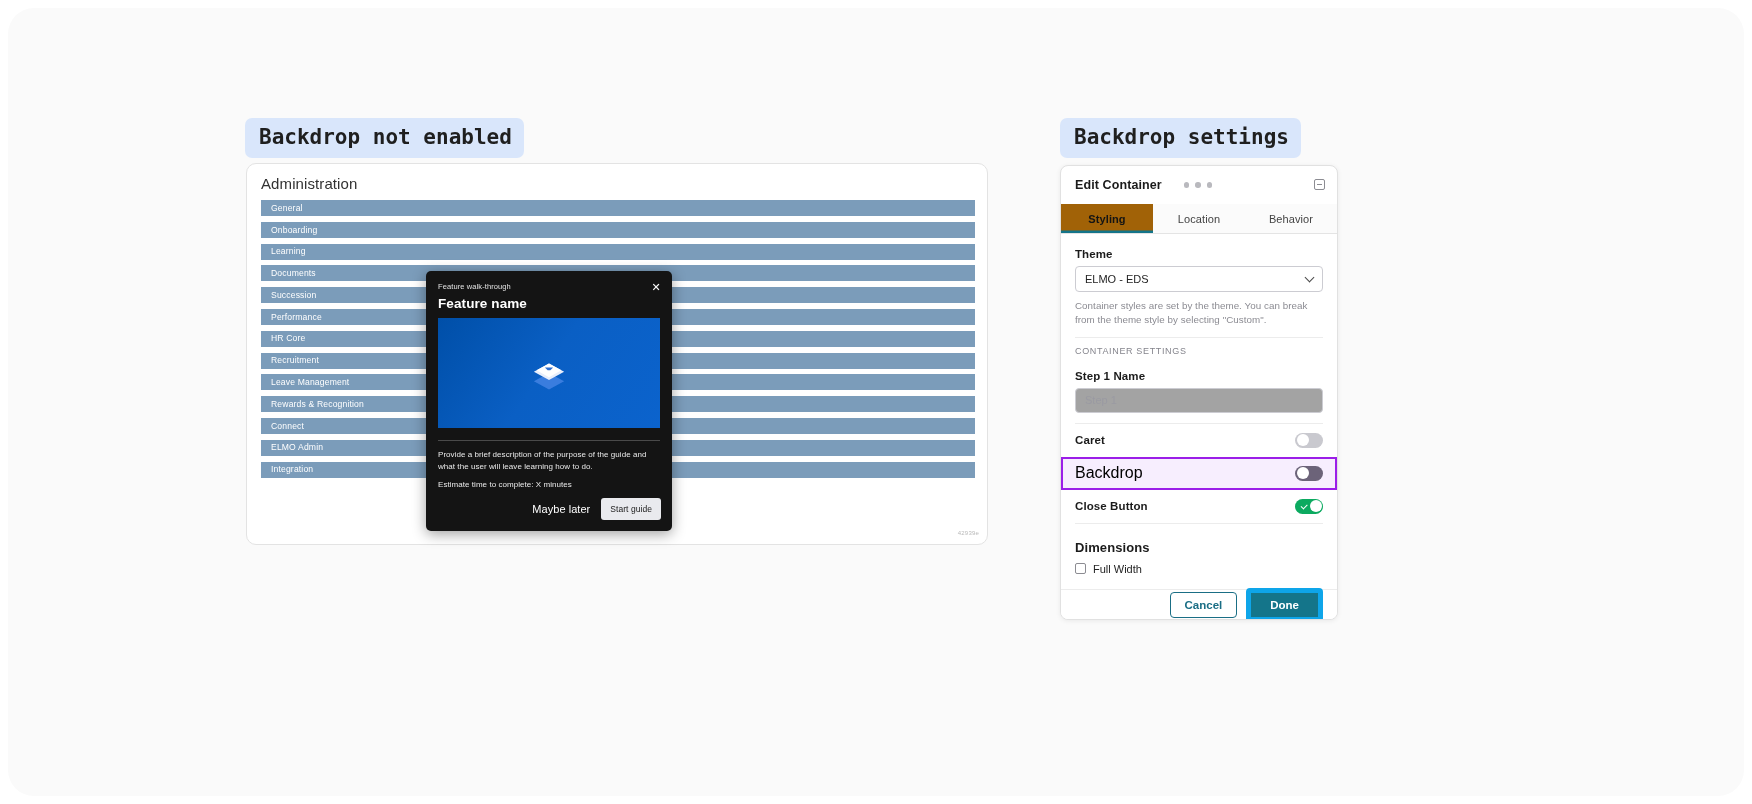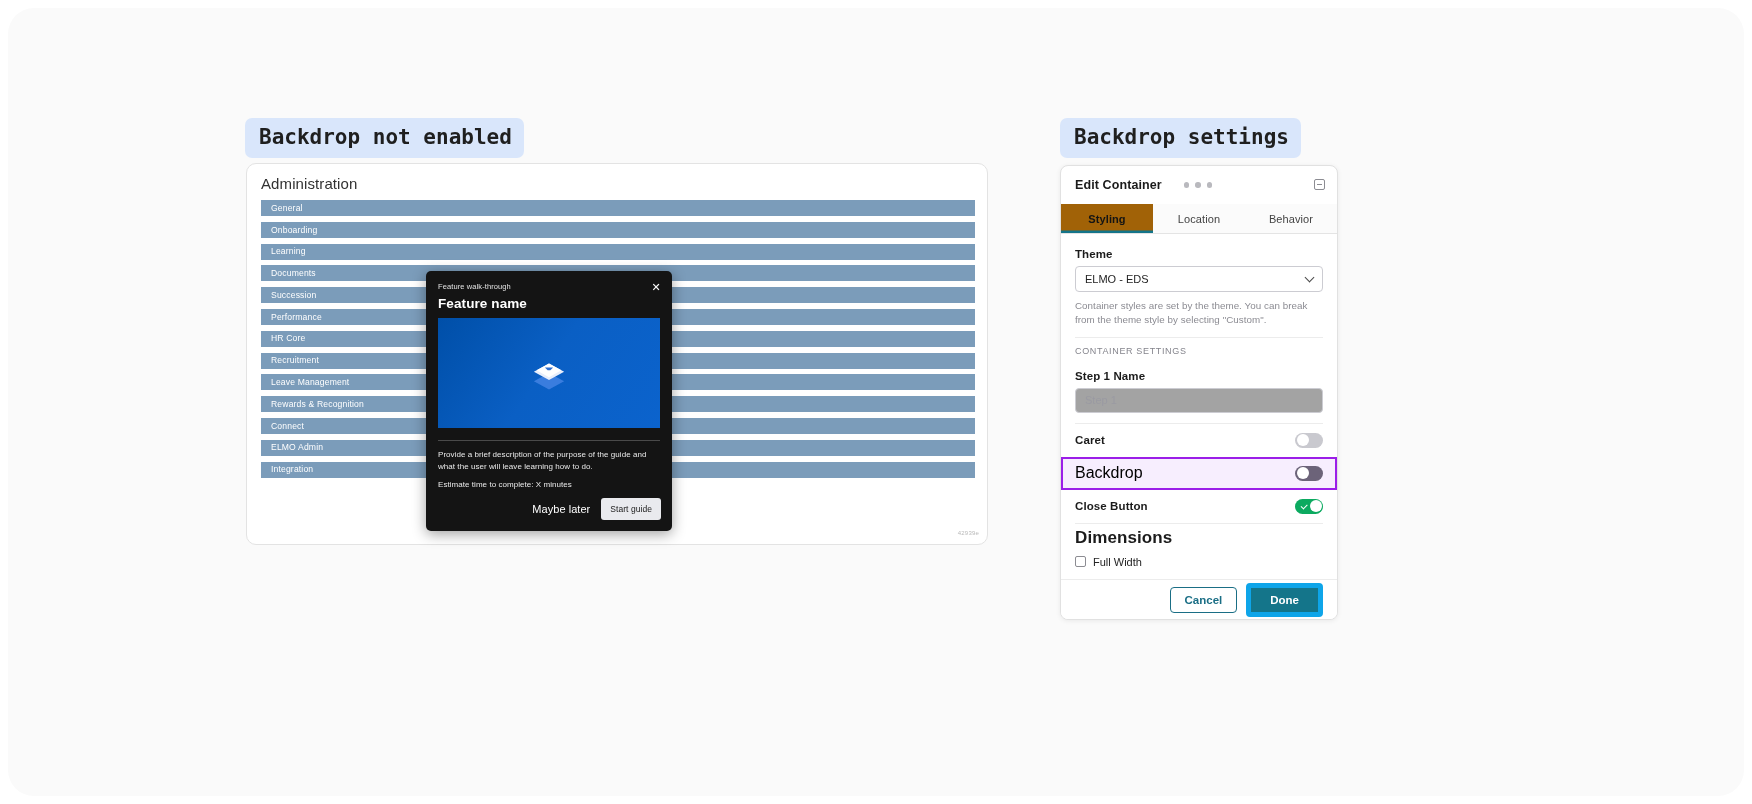--- a/index.html
+++ b/index.html
@@ -357,22 +357,22 @@
     margin: 0 -14px;
     padding: 0 12px;
     border: 2px solid #9b1ee8;
     background: #f7eefe;
     height: 33px;
     display: flex;
     align-items: center;
     justify-content: space-between;
   }
   .dim-title {
-    margin-top: 4px;
-    font-size: 17px;
+    margin-top: 16px;
+    font-size: 13px;
     font-weight: 700;
     color: #1b1b1b;
     letter-spacing: .1px;
   }
   .check-row {
     margin-top: 8px;
     display: flex;
     align-items: center;
     gap: 7px;
   }
@@ -384,21 +384,21 @@
     cursor: pointer;
     flex-shrink: 0;
   }
   .check-row span {
     font-size: 11px;
     color: #242424;
   }
   .panel-footer {
     position: absolute;
     left: 0; right: 0; bottom: 0;
-    height: 40px;
+    height: 30px;
     border-top: 1px solid #ececec;
     background: #fff;
     display: flex;
     align-items: center;
     justify-content: flex-end;
     gap: 9px;
     padding-right: 14px;
   }
   .btn-cancel {
     background: #ffffff;

